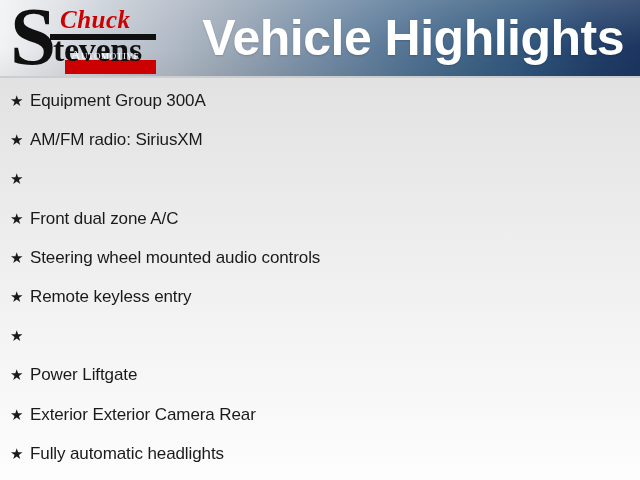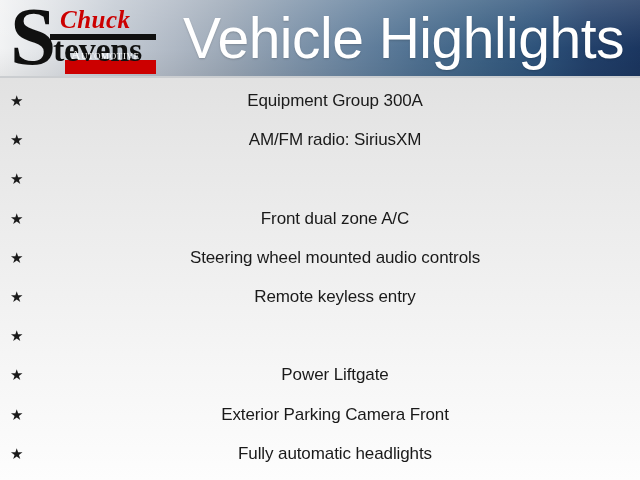--- a/index.html
+++ b/index.html
@@ -56,23 +56,23 @@
        rgba(255,255,255,0.05) 40%,
        rgba(0,0,0,0.00) 62%,
        rgba(0,0,0,0.06) 100%);
     pointer-events: none;
   }
 
   #header-title {
     position: absolute;
     right: 16px;
     top: 6px;
-    font-size: 57px;
+    font-size: 50px;
     line-height: 64px;
-    font-weight: 400;
+    font-weight: 700;
     color: #ffffff;
     letter-spacing: -0.5px;
     white-space: nowrap;
     text-shadow: 0 1px 2px rgba(0,0,0,0.18);
   }
 
   
   #logo {
     position: absolute;
     left: 8px;
@@ -174,21 +174,20 @@
     line-height: 22px;
     color: #1a1a1a;
   }
   .feature-text {
     flex: 1 1 auto;
     font-size: 17px;
     line-height: 22px;
     color: #1a1a1a;
     white-space: nowrap;
     letter-spacing: -0.1px;
-    text-align: center;
   }
 </style>
 </head>
 <body>
 
 <div id="page">
 
   <div id="header">
     <div id="header-sheen"></div>
 
@@ -230,21 +229,21 @@
     </li>
     <li class="highlight-row">
       <span class="bullet">★</span>
     </li>
     <li class="highlight-row">
       <span class="bullet">★</span>
       <span class="feature-text">Power Liftgate</span>
     </li>
     <li class="highlight-row">
       <span class="bullet">★</span>
-      <span class="feature-text">Exterior Parking Camera Front</span>
+      <span class="feature-text">Exterior Exterior Camera Rear</span>
     </li>
     <li class="highlight-row">
       <span class="bullet">★</span>
       <span class="feature-text">Fully automatic headlights</span>
     </li>
   </ul>
 
 </div>
 
 </body></html>

